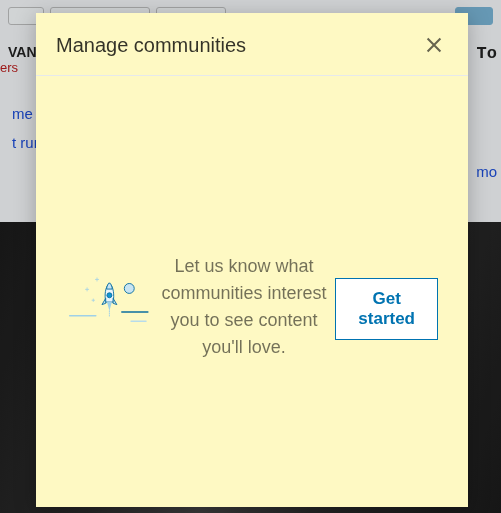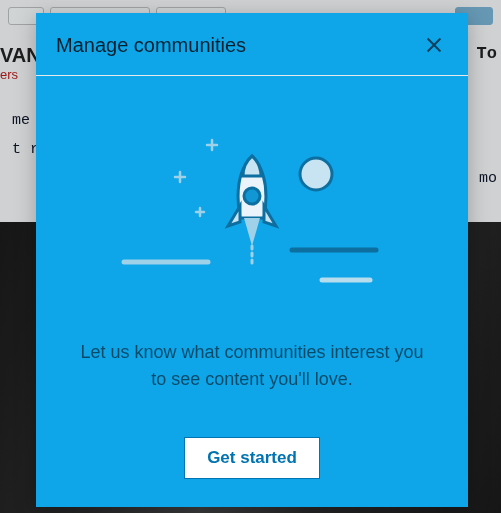--- a/index.html
+++ b/index.html
@@ -19,34 +19,34 @@
     }
     .bg-top {
       background: #f3f6f8;
       height: 222px;
       padding: 4px 0 0 0;
       color: #444;
       font-size: 14px;
     }
     .bg-row { display: flex; gap: 6px; padding: 3px 8px; }
     .bg-pill { width: 36px; height: 18px; border: 1px solid #888; border-radius: 3px; background: rgba(255,255,255,0.5); }
-    .bg-text-line { padding: 6px 0 6px 12px; color: #0f172a; font-size: 15px; font-family: Liberation Mono, monospace; }
+    .bg-text-line { padding: 6px 0 6px 12px; color: #1d4ed8; font-size: 15px; }
     .bg-bold { font-weight: 700; color: #222; }
     .bg-bottom {
       position: absolute;
       top: 222px; left: 0; right: 0; bottom: 0;
       background: linear-gradient(110deg, #1a1a1a 0%, #2a2a2a 30%, #444 50%, #2a2a2a 70%, #1a1a1a 100%);
     }
     .modal {
       position: absolute;
       top: 13px;
       left: 36px;
       width: 432px;
       height: 494px;
-      background: #0ea5e9;
+      background: #fef9c3;
       box-shadow: 0 4px 20px rgba(0,0,0,0.25);
       display: flex;
       flex-direction: column;
     }
     .modal-header {
       display: flex;
       align-items: center;
       justify-content: space-between;
       padding: 16px 18px 14px 20px;
       border-bottom: 1px solid #e6e9ec;
@@ -60,24 +60,23 @@
       width: 32px; height: 32px;
       display: flex; align-items: center; justify-content: center;
       cursor: pointer;
       color: rgba(0,0,0,0.6);
       background: none; border: none;
     }
     .close-btn svg { width: 22px; height: 22px; }
     .modal-body {
       flex: 1;
       display: flex;
-      flex-direction: column;
+      flex-direction: row;
       align-items: center;
       padding: 30px 30px 28px 30px;
-      justify-content: space-between;
     }
     .illustration {
       width: 280px;
       height: 180px;
       margin-top: 12px;
     }
     .body-text {
       text-align: center;
       color: rgba(0,0,0,0.55);
       font-size: 18px;
@@ -106,21 +105,21 @@
     <div class="bg-row" style="opacity:0.5">
       <div class="bg-pill"></div>
       <div class="bg-pill" style="width:100px"></div>
       <div class="bg-pill" style="width:70px"></div>
       <div style="flex:1"></div>
       <div class="bg-pill" style="background:#0073b1;border-color:#0073b1;width:38px"></div>
     </div>
     <div style="height:16px"></div>
     <div style="display:flex;justify-content:space-between;padding:0 4px 0 0;">
       <div>
-        <div class="bg-bold" style="font-size:20px;">VAN</div>
+        <div class="bg-bold" style="font-size:14px;margin-left:8px;">VAN</div>
         <div style="font-size:13px;color:#b91c1c">ers</div>
       </div>
       <div style="font-size:17px;color:#666;font-family:Liberation Mono, monospace;"><span>y:</span> <span class="bg-bold">To</span></div>
     </div>
     <div style="height:24px"></div>
     <div style="display:flex;justify-content:space-between;padding:0 4px 0 0;">
       <span class="bg-text-line">me</span>
     </div>
     <div style="display:flex;justify-content:space-between;padding:0 4px 0 0;">
       <span class="bg-text-line">t run</span>

